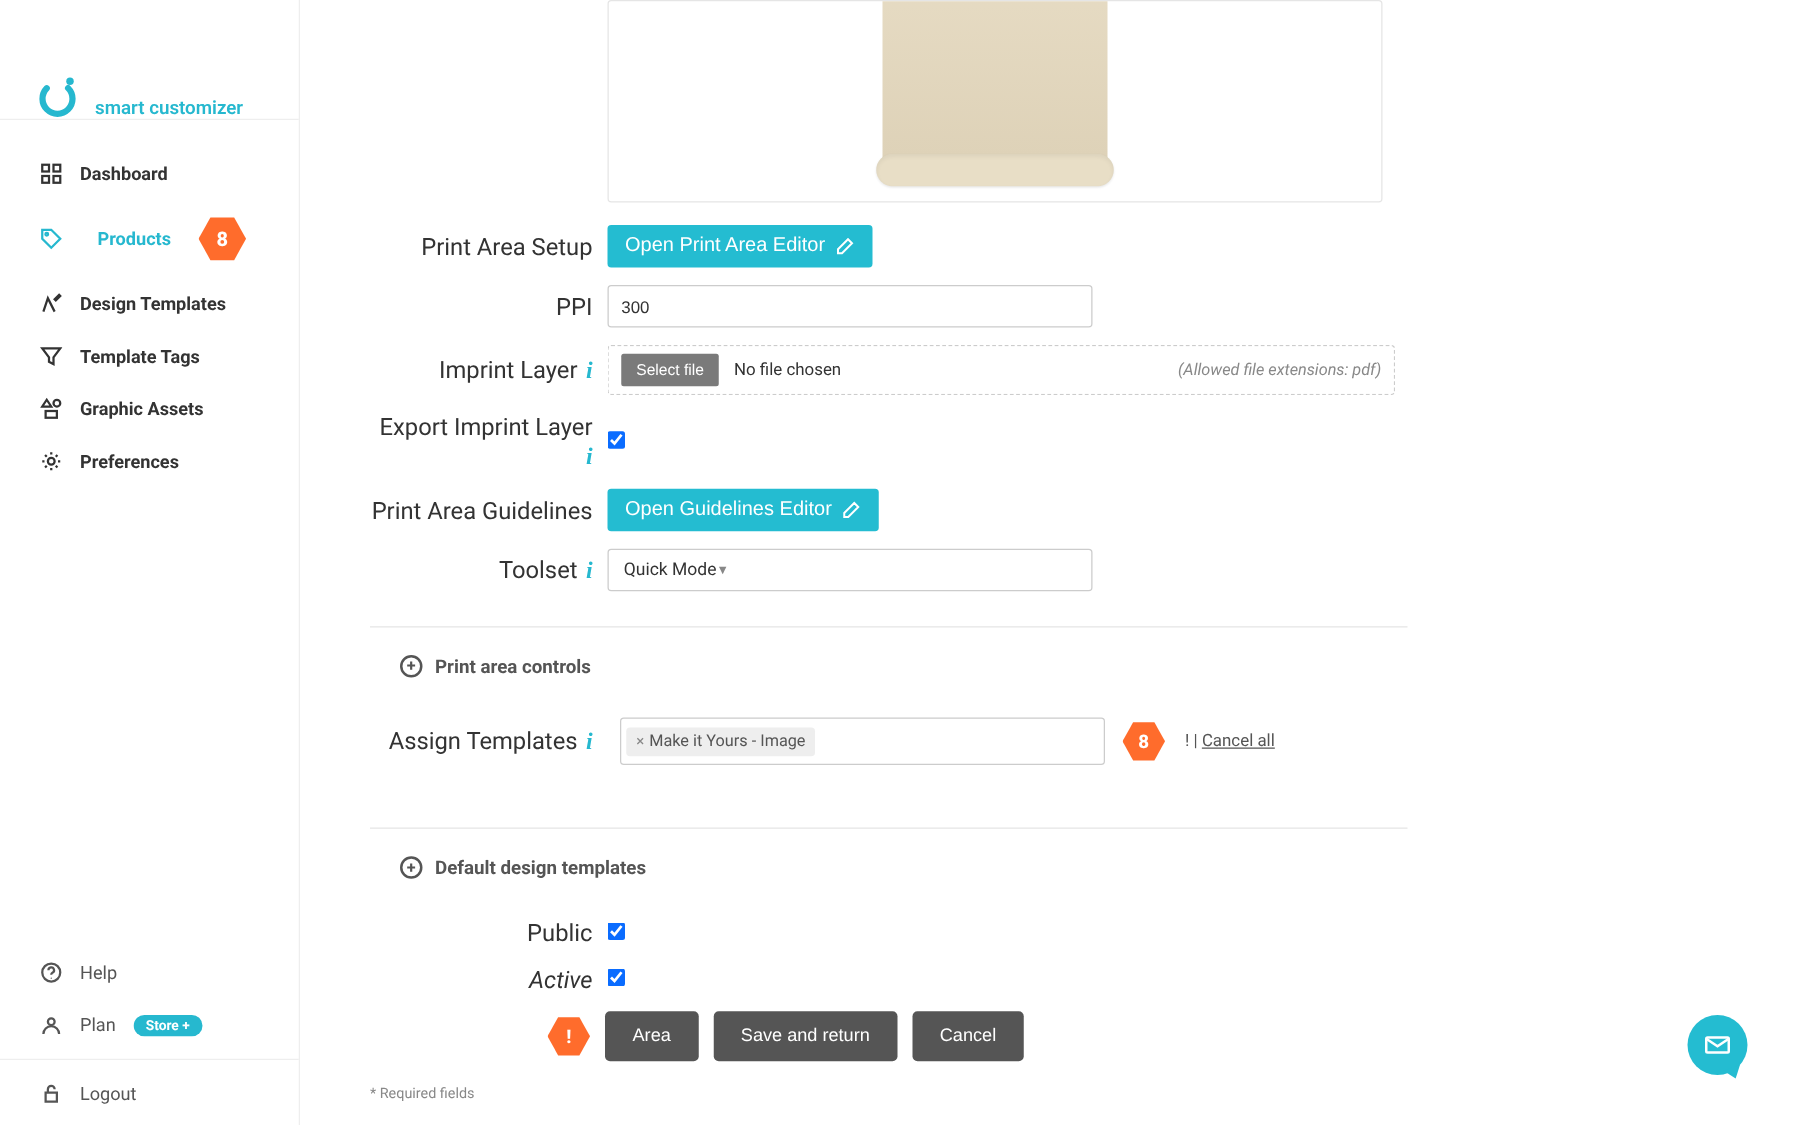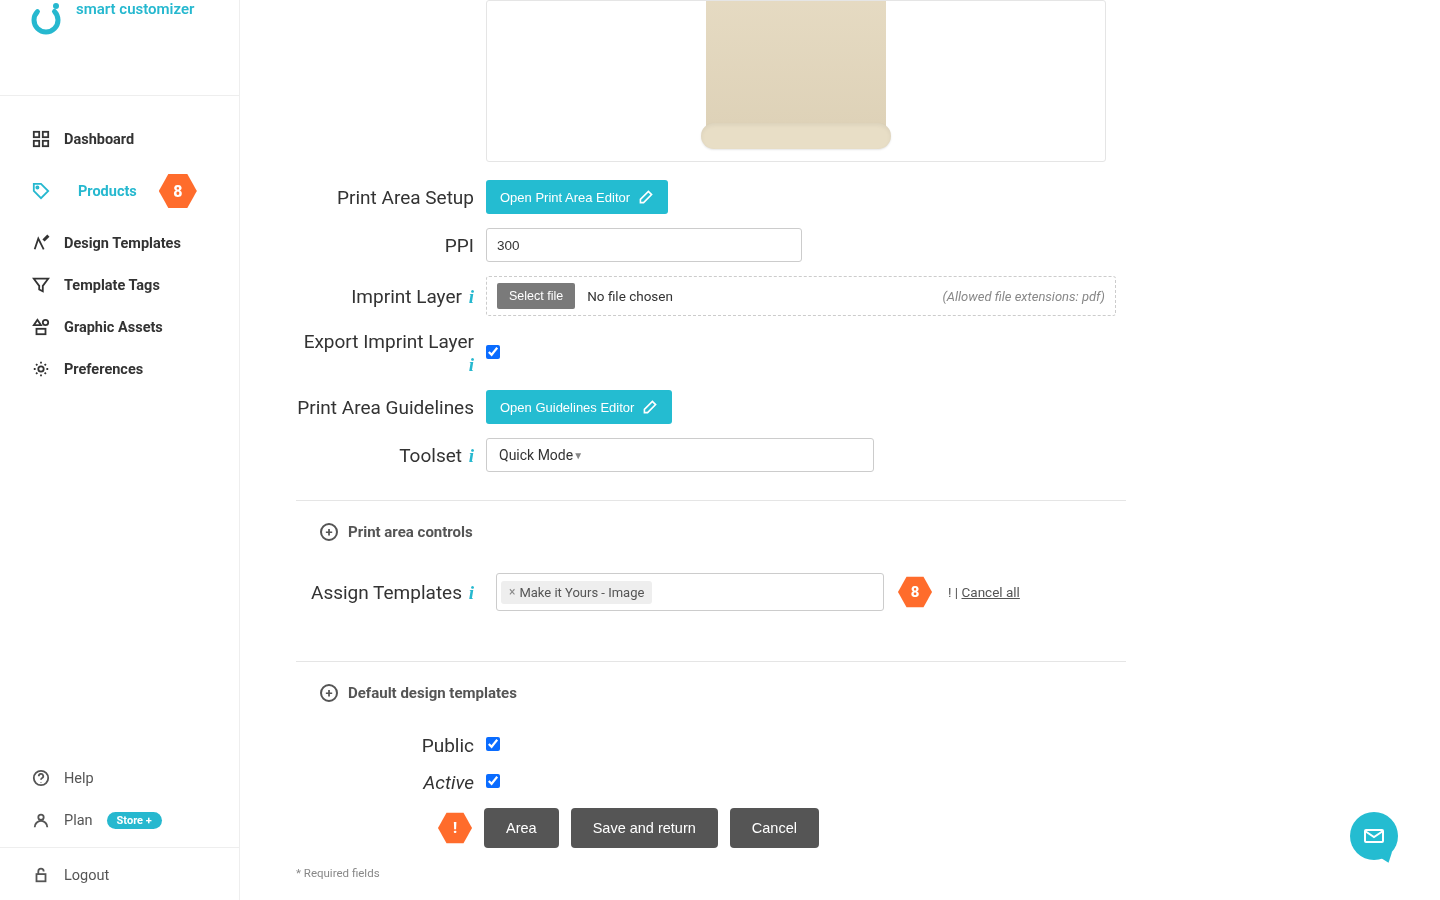--- a/index.html
+++ b/index.html
@@ -1,21 +1,21 @@
 <!DOCTYPE html>
 <html><head>
 <meta charset="utf-8">
 <style>
   * { box-sizing: border-box; margin: 0; padding: 0; }
   html, body { height: 100%; font-family: -apple-system, BlinkMacSystemFont, "Segoe UI", Roboto, Arial, sans-serif; font-size: 14px; color: #333; background: #fff; }
   body { display: flex; width: 1440px; height: 900px; overflow: hidden; }
 
   
   .sidebar { width: 240px; flex-shrink: 0; border-right: 1px solid #eee; display: flex; flex-direction: column; }
-  .brand { height: 96px; display: flex; align-items: flex-start; padding: 0 28px; border-bottom: 1px solid #eee; gap: 12px; }
+  .brand { height: 96px; display: flex; align-items: flex-end; padding: 0 28px; border-bottom: 1px solid #eee; gap: 12px; }
   .brand-logo { width: 36px; height: 36px; position: relative; }
   .brand-logo svg { width: 36px; height: 36px; }
   .brand-text { color: #26b8cf; font-weight: 600; font-size: 15px; }
   .nav { padding: 22px 0 12px 0; flex: 1; }
   .nav-item { display: flex; align-items: center; gap: 14px; padding: 12px 32px; color: #333; font-weight: 700; font-size: 14.5px; cursor: pointer; position: relative; }
   .nav-item.active { color: #26b8cf; gap: 28px; }
   .nav-item .icon { width: 18px; height: 18px; flex-shrink: 0; display: flex; align-items: center; justify-content: center; }
   .nav-item .icon svg { stroke: #333; fill: none; stroke-width: 2; }
   .nav-item.active .icon svg { stroke: #26b8cf; }
   .sidebar-footer { padding-bottom: 4px; }
@@ -40,26 +40,26 @@
   .img-wrap { width: 620px; margin: 0 0 18px 190px; border: 1px solid #e5e5e5; border-radius: 3px; background: #fff; height: 162px; display: flex; align-items: flex-start; justify-content: center; overflow: hidden; position: relative; }
   .towel { width: 180px; height: 150px; margin-top: -12px; position: relative; }
   .towel-body { position: absolute; inset: 0; background: linear-gradient(180deg, #e6dbc3 0%, #ded2b8 90%); border-radius: 4px; }
   .towel-roll { position: absolute; bottom: -10px; left: -5px; right: -5px; height: 26px; background: #e8dec6; border-radius: 14px; box-shadow: 0 2px 4px rgba(0,0,0,0.06) inset, 0 1px 2px rgba(0,0,0,0.1); }
 
   
   .form-row { display: flex; align-items: center; margin-bottom: 14px; }
   .form-label { width: 190px; text-align: right; padding-right: 12px; color: #333; font-size: 19px; }
   .form-label .info { font-family: Georgia, serif; font-style: italic; font-weight: 700; color: #26b8cf; margin-left: 2px; cursor: help; }
   .form-control { flex: 1; min-width: 0; }
-  .text-input { width: 316px; height: 34px; border: 1px solid #ccc; border-radius: 3px; padding: 0 10px; font-size: 13.5px; color: #333; }
+  .text-input { width: 388px; height: 34px; border: 1px solid #ccc; border-radius: 3px; padding: 0 10px; font-size: 13.5px; color: #333; }
   .file-row { width: 630px; height: 40px; border: 1px dashed #ccc; border-radius: 3px; display: flex; align-items: center; padding: 0 10px; gap: 12px; background: #fff; }
   .select-file-btn { background: #7a7a7a; color: #fff; border: none; height: 26px; padding: 0 12px; border-radius: 2px; font-size: 12.5px; cursor: pointer; }
   .no-file { color: #333; font-size: 13.5px; }
   .file-hint { margin-left: auto; color: #888; font-style: italic; font-size: 13px; }
-  .teal-btn { display: inline-flex; align-items: center; gap: 8px; background: #24bcd1; color: #fff; border: none; height: 34px; padding: 0 14px; border-radius: 3px; font-size: 13px; cursor: pointer; white-space: nowrap; justify-content: center; }
+  .teal-btn { display: inline-flex; align-items: center; gap: 8px; background: #24bcd1; color: #fff; border: none; height: 34px; padding: 0 14px; border-radius: 3px; font-size: 16px; cursor: pointer; white-space: nowrap; justify-content: center; }
   .teal-btn svg { stroke: #fff; fill: none; stroke-width: 2; }
   .checkbox { width: 14px; height: 14px; accent-color: #0a6cff; }
   .select-wrap { width: 388px; height: 34px; border: 1px solid #ccc; border-radius: 3px; display: flex; align-items: center; padding: 0 12px; background: #fff; cursor: pointer; }
   .select-wrap .caret { color: #888; font-size: 10px; }
   .active-label { font-style: italic; }
 
   
   .coll-header { display: flex; align-items: center; gap: 10px; padding: 22px 0 14px 24px; color: #555; font-weight: 700; font-size: 15px; }
   .coll-header .plus-icon { width: 18px; height: 18px; border: 2px solid #555; border-radius: 50%; display: flex; align-items: center; justify-content: center; font-size: 13px; line-height: 1; cursor: pointer; }
 

